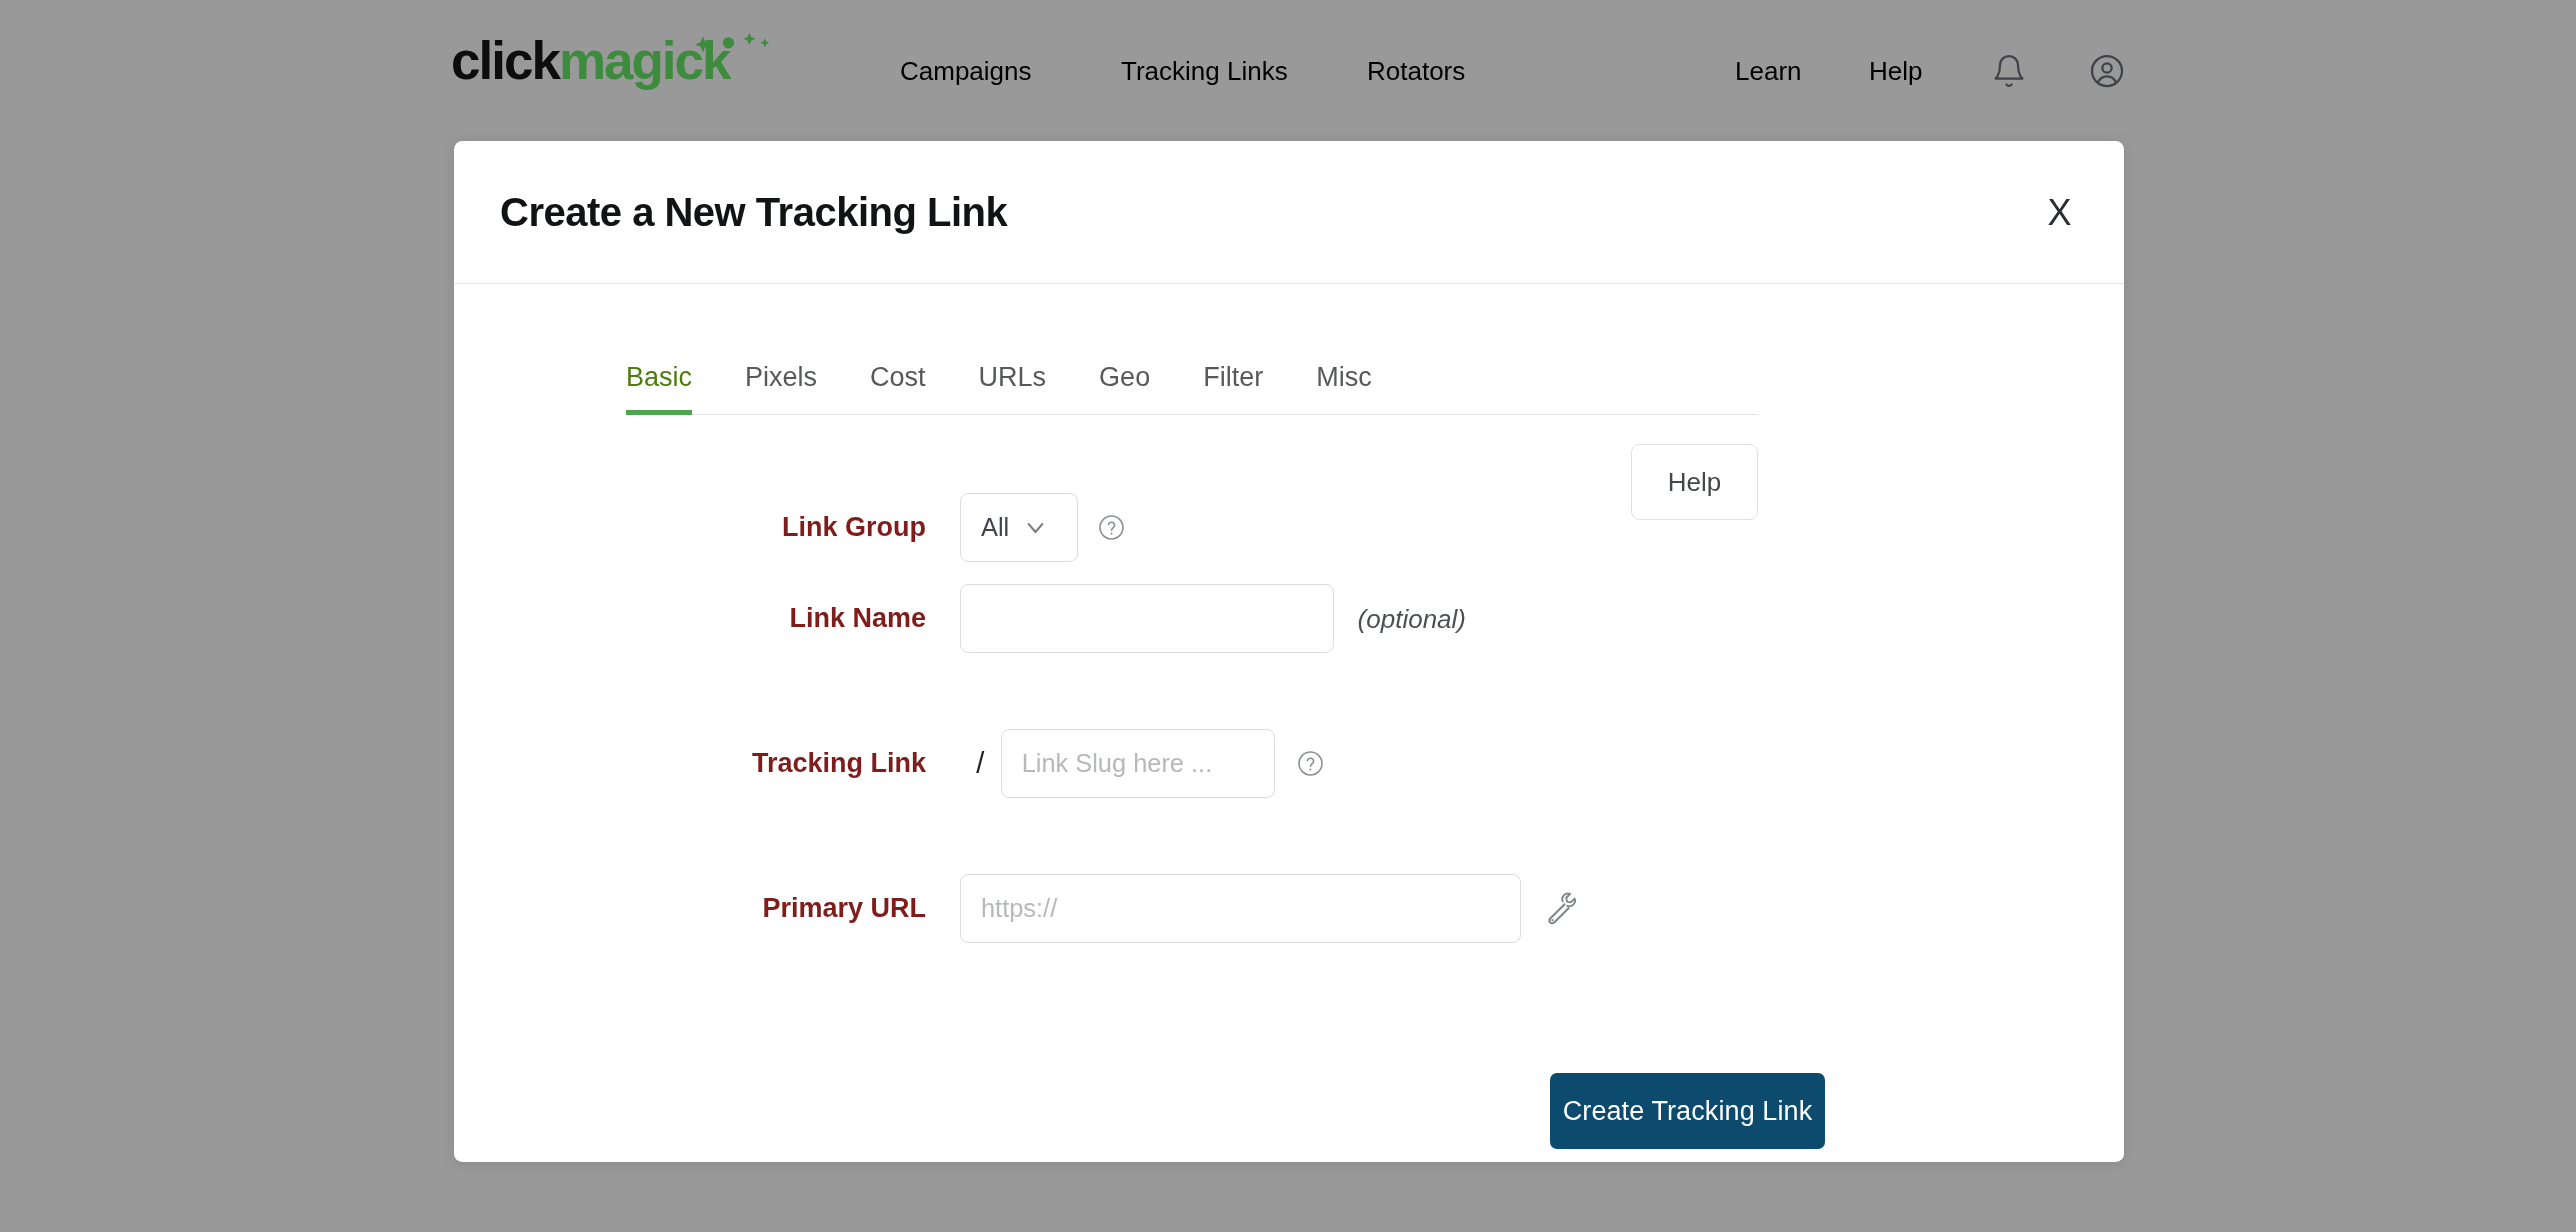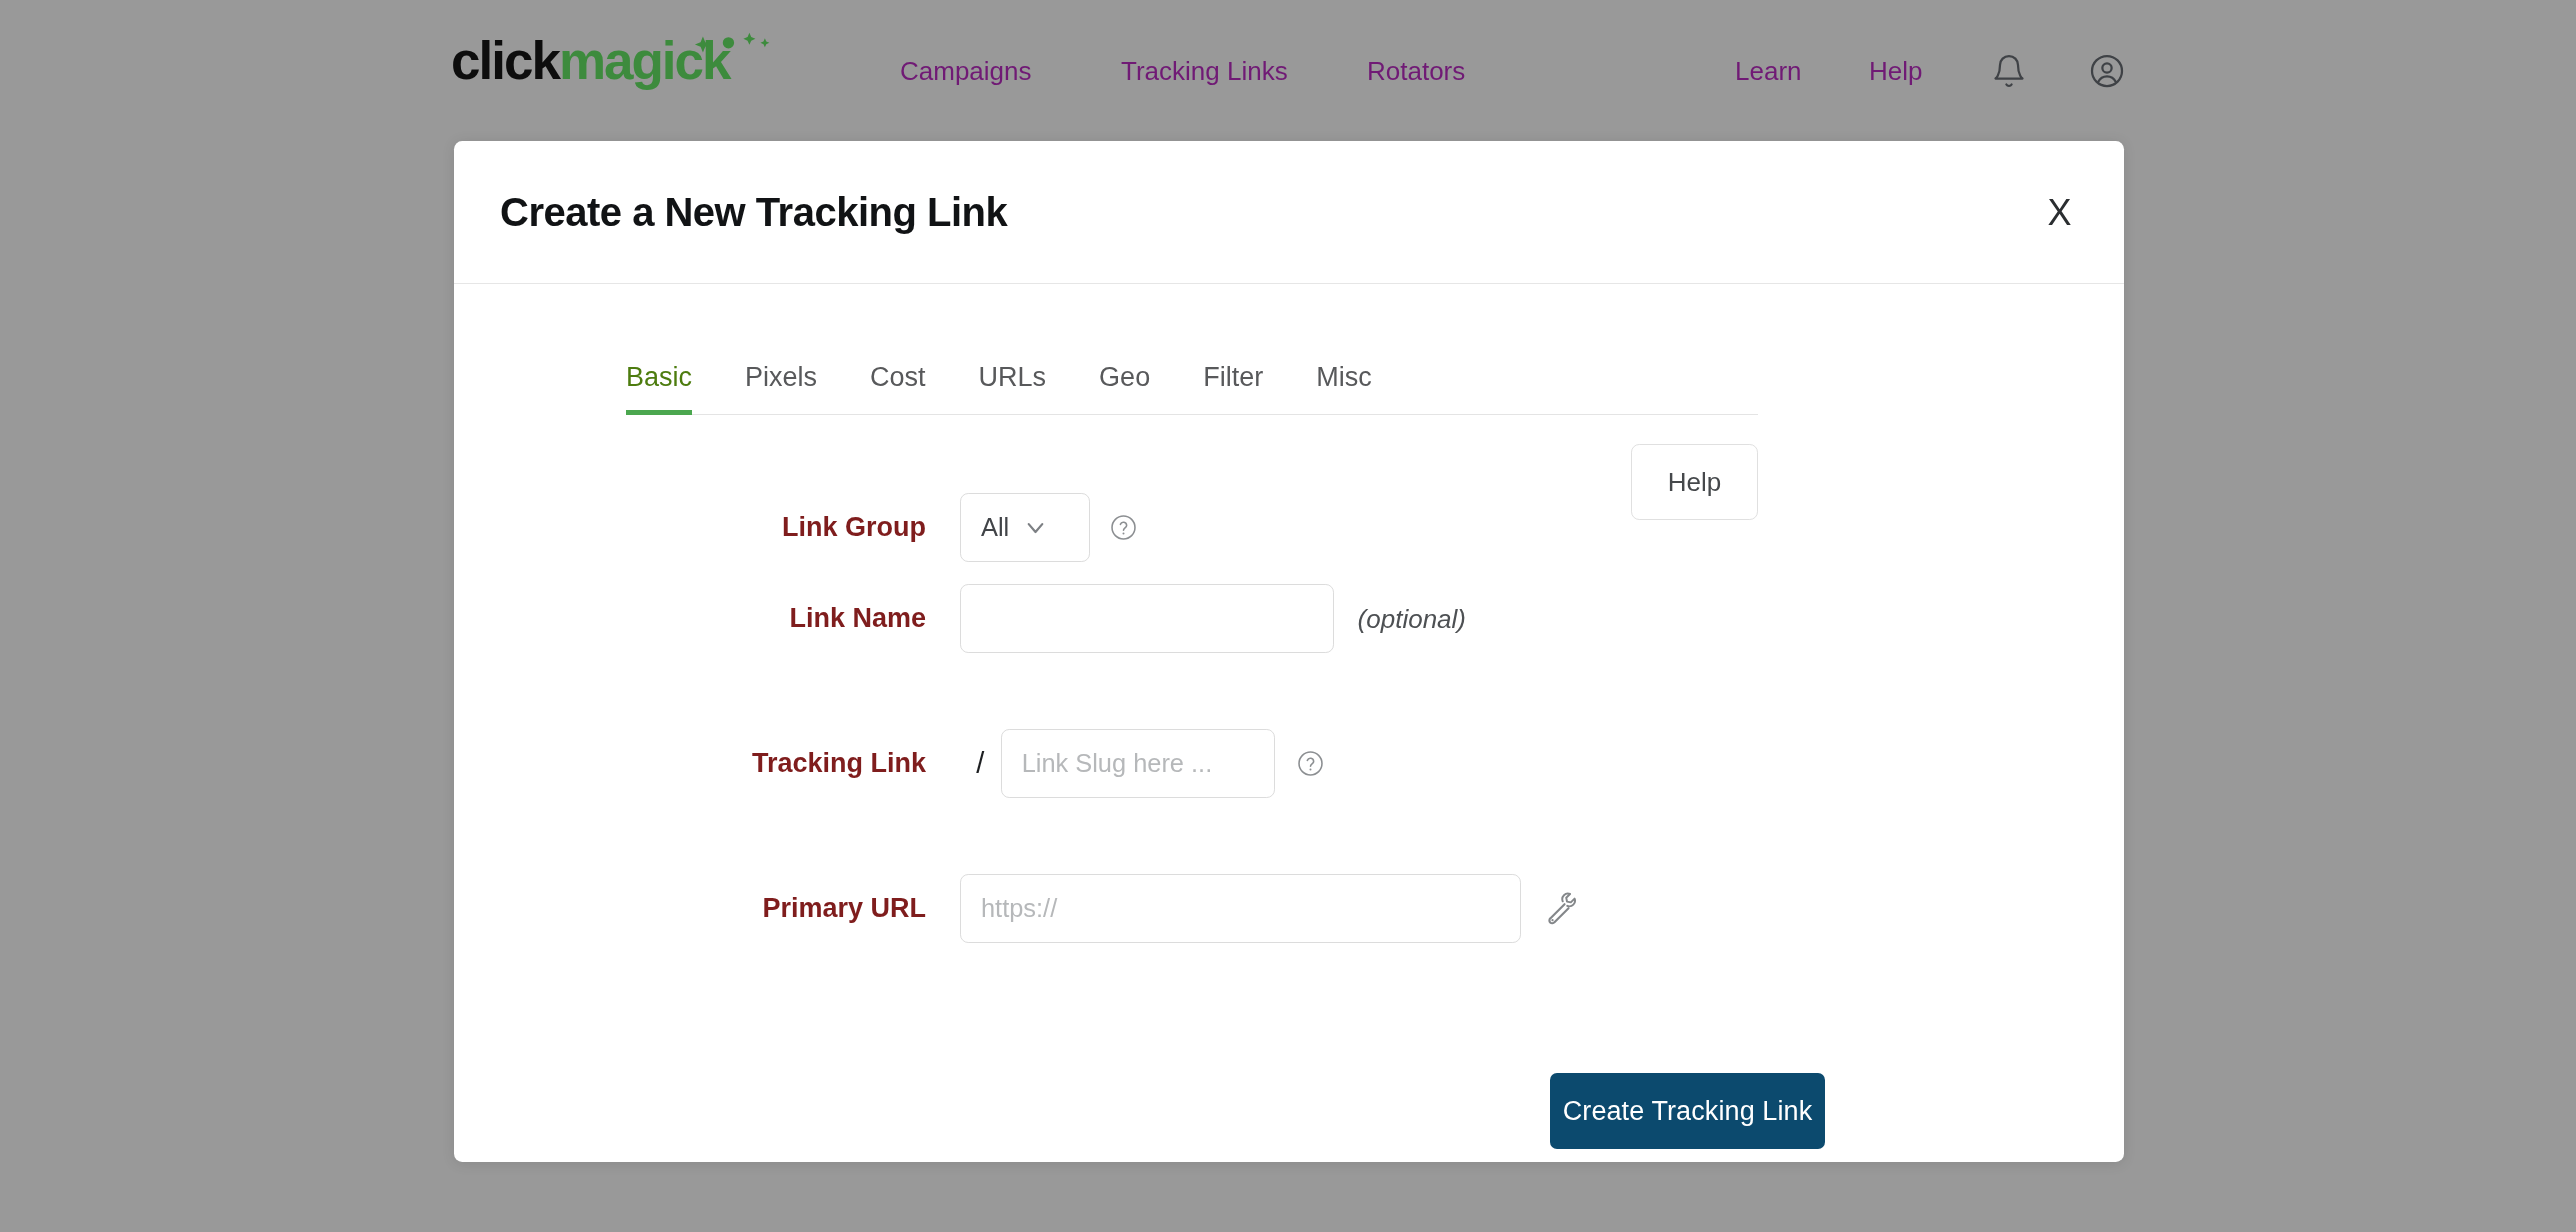--- a/index.html
+++ b/index.html
@@ -37,21 +37,21 @@
     position: absolute;
     left: 241px; top: -17px;
     width: 82px; height: 31px;
     pointer-events: none;
   }
 
   .nav-link {
     position: absolute;
     top: 50%;
     transform: translateY(-50%);
-    color: #701a75;
+    color: #000000;
     font-size: 26px;
     line-height: 1;
     white-space: nowrap;
     text-decoration: none;
   }
   #nav-campaigns  { left: 900px; }
   #nav-tracking   { left: 1121px; }
   #nav-rotators   { left: 1367px; text-align: right; }
   #nav-learn      { left: 1735px; }
   #nav-help       { left: 1869px; }
@@ -313,21 +313,21 @@
       <button class="tab">URLs</button>
       <button class="tab">Geo</button>
       <button class="tab">Filter</button>
       <button class="tab">Misc</button>
     </div>
 
     <button id="btn-help">Help</button>
 
     <div class="form-row" id="row-link-group">
       <span class="field-label" style="margin-right:34px;">Link Group</span>
-      <span class="select-box" style="width:130px;">
+      <span class="select-box" style="width:118px;">
         <span class="sel-value">All</span>
         <span class="chev">
           <svg viewBox="0 0 24 24" width="27" height="27" fill="none" stroke="currentColor" stroke-width="2" stroke-linecap="round" stroke-linejoin="round" aria-hidden="true">
               <polyline points="6 9 12 16 18 9"></polyline>
             </svg>
         </span>
       </span>
       <span class="help-dot" style="margin-left:20px;">
         <svg viewBox="0 0 24 24" width="27" height="27" fill="none" stroke="currentColor" stroke-width="1.4" stroke-linecap="round" stroke-linejoin="round" aria-hidden="true">
           <circle cx="12" cy="12" r="10.2"></circle>

